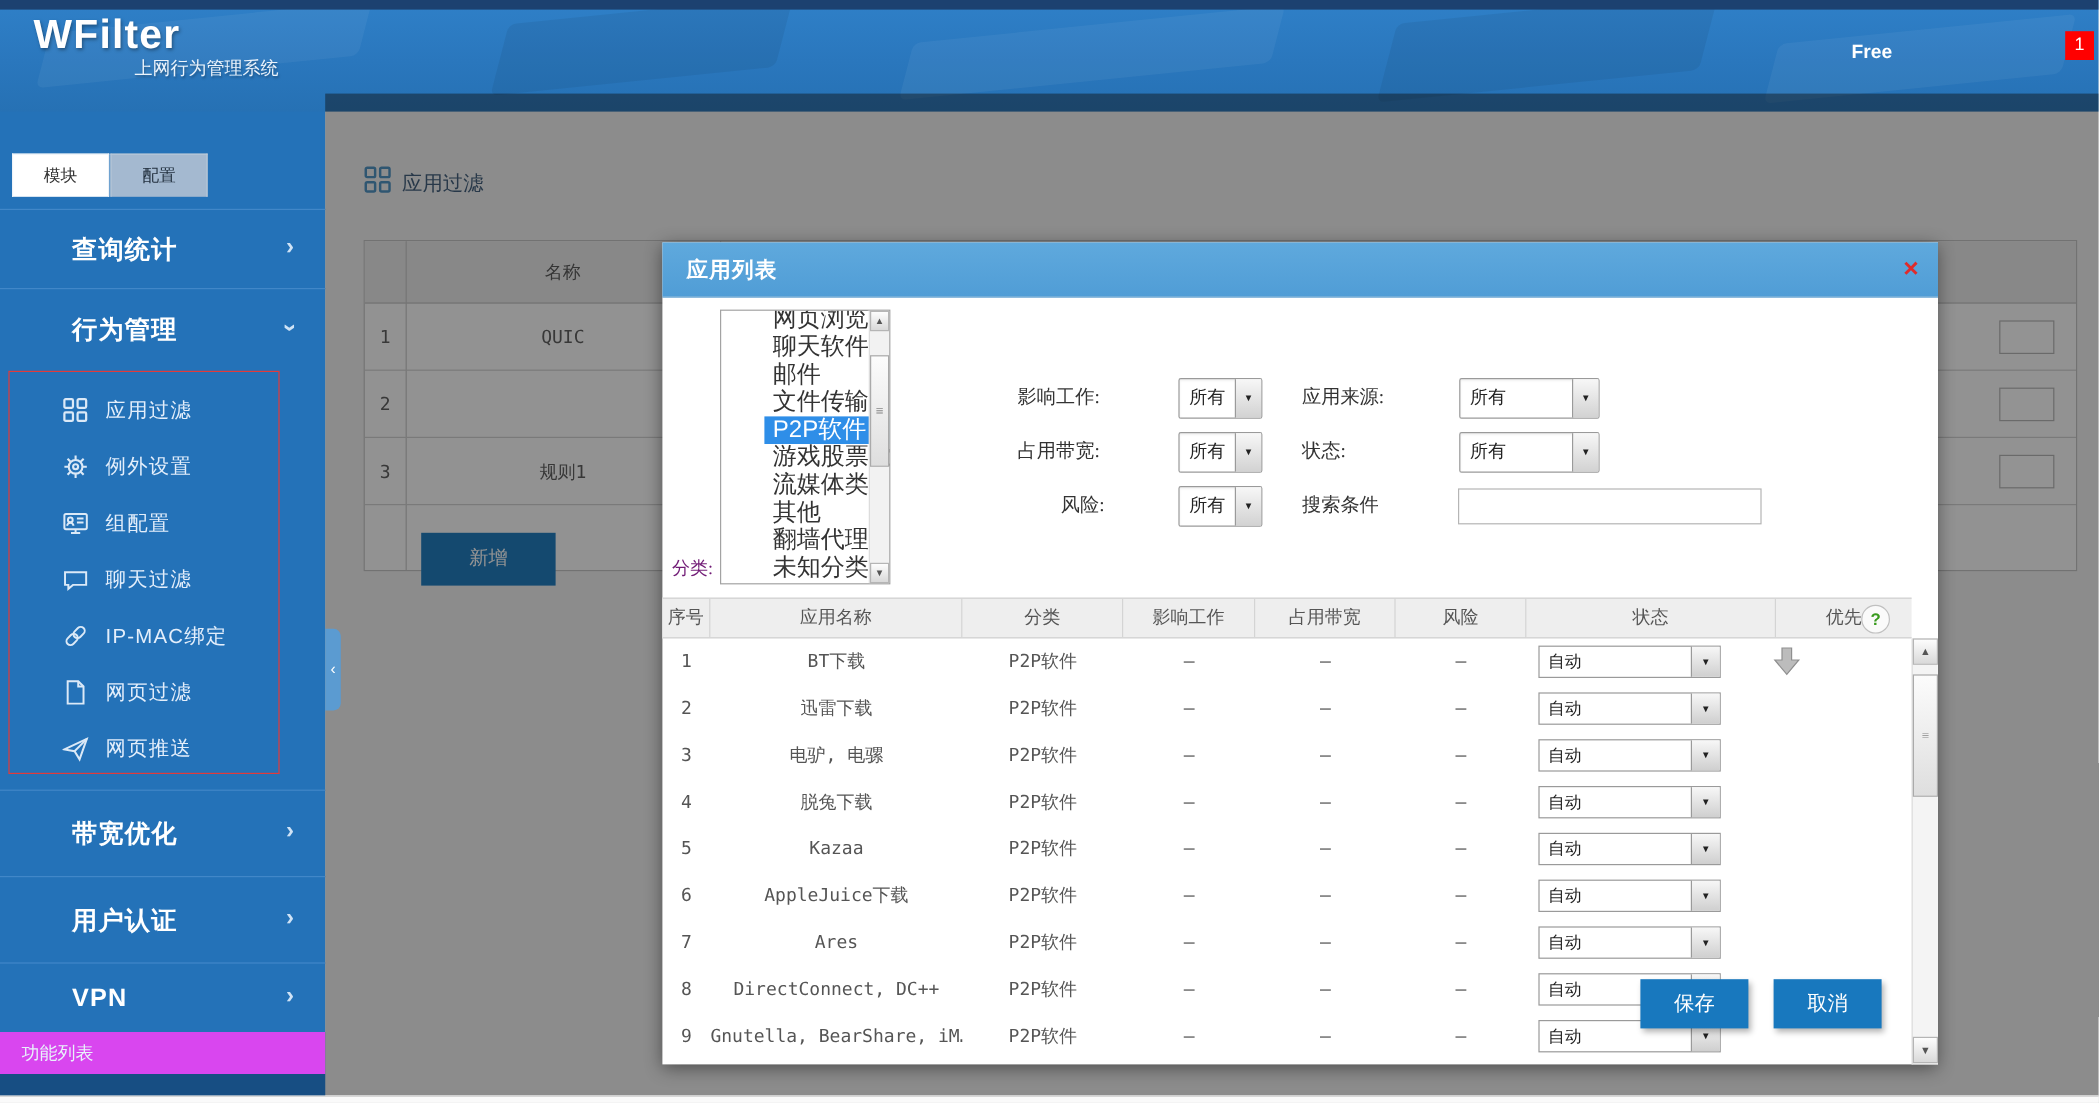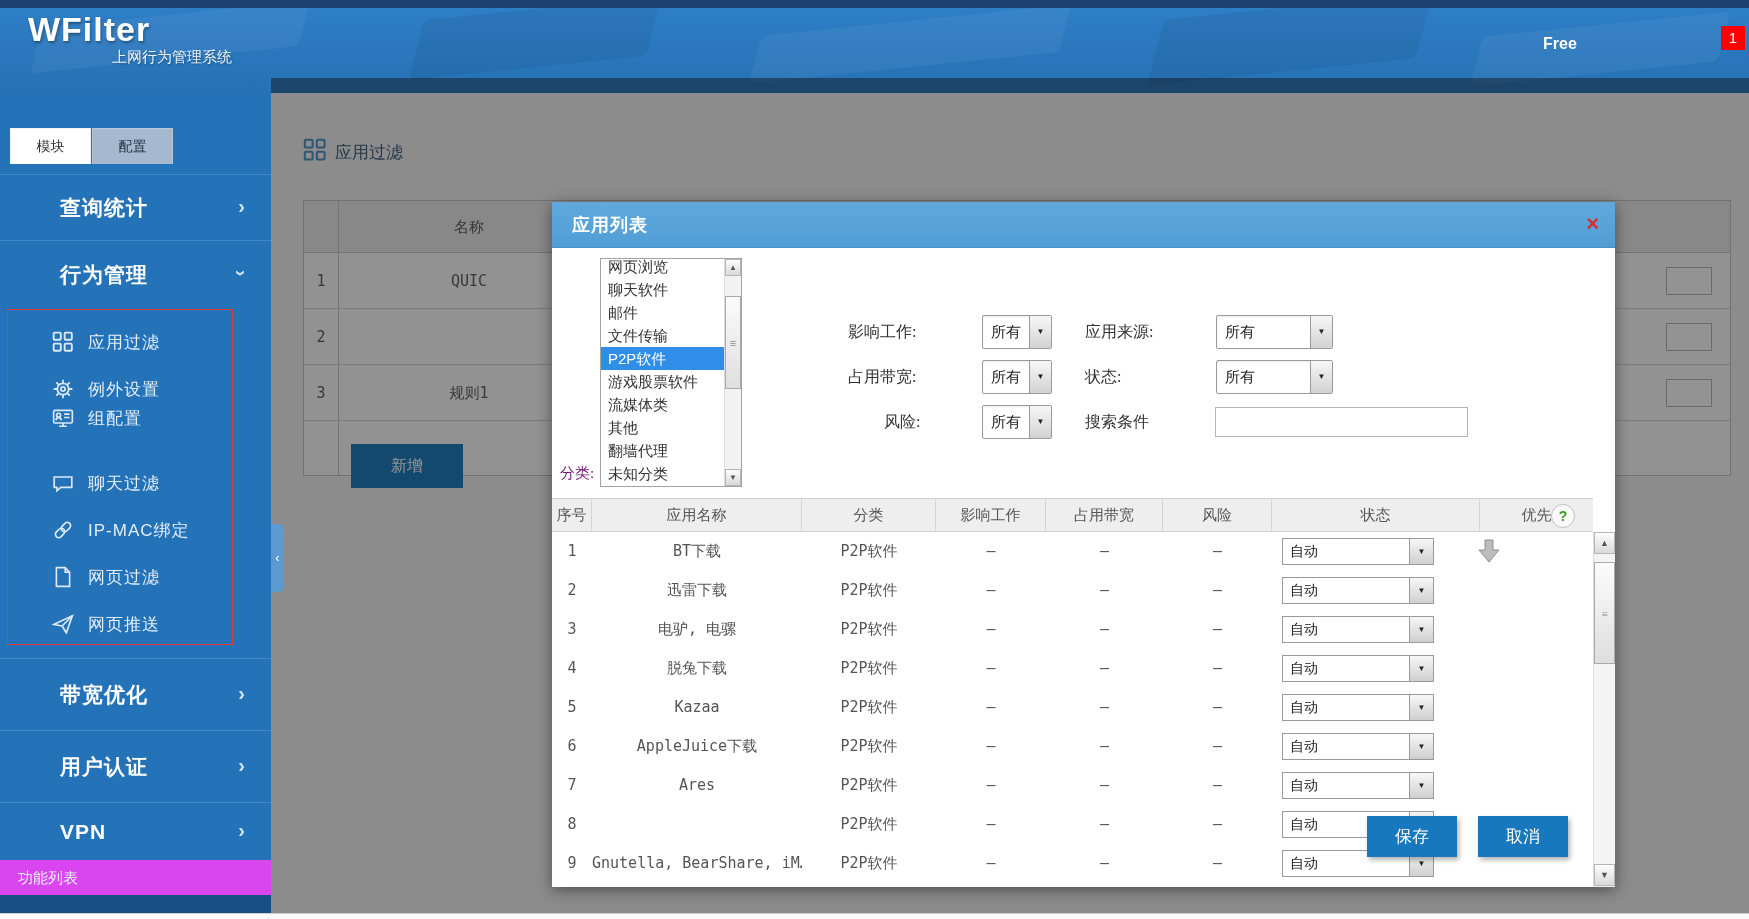--- a/index.html
+++ b/index.html
@@ -64,21 +64,21 @@
          border-bottom:1px solid #4791c9;box-sizing:border-box;}
   .m-title{position:absolute;left:20px;top:0;line-height:46px;font-size:18px;font-weight:bold;color:#fff;
            font-family:"Liberation Sans",sans-serif;letter-spacing:1px;}
   .m-close{position:absolute;right:16px;top:9px;font-size:22px;font-weight:bold;color:#e02b2b;cursor:pointer;
            font-family:"Liberation Sans",sans-serif;}
 
   
   .cat-label{position:absolute;left:8px;top:262px;font-size:15px;color:#701a75;}
   .listbox{position:absolute;left:48px;top:56px;width:142px;height:229px;background:#fff;border:1px solid #a3a3a3;
            overflow:hidden;box-sizing:border-box;font-family:"Liberation Sans",sans-serif;}
-  .lb-item{height:23px;line-height:23px;padding-left:7px;font-size:15px;color:#333;white-space:nowrap;cursor:pointer;}
+  .lb-item{height:23px;line-height:23px;padding-left:7px;font-size:20px;color:#333;white-space:nowrap;cursor:pointer;margin-left:36px;}
   .lb-item.sel{background:#2e8ee8;color:#fff;}
   .lb-item.first{margin-top:-4px;}
   .lb-sb{position:absolute;right:0;top:0;width:17px;height:100%;background:#f2f2f2;border-left:1px solid #dcdcdc;box-sizing:border-box;}
   .sb-btn{position:absolute;left:0;width:16px;height:17px;background:linear-gradient(180deg,#fdfdfd,#d9d9d9);
           border:1px solid #b5b5b5;box-sizing:border-box;font-size:8px;color:#555;text-align:center;line-height:16px;cursor:pointer;}
   .sb-thumb{position:absolute;left:0;width:16px;background:linear-gradient(180deg,#fcfcfc,#dedede);
             border:1px solid #aaa;box-sizing:border-box;color:#888;font-size:11px;text-align:center;cursor:pointer;}
 
   
   .f-lab{position:absolute;height:34px;line-height:34px;font-size:16px;color:#333;}
@@ -160,21 +160,21 @@
     </div>
     <div class="sm-item" style="top:285px;">
       <span class="ico">
         <svg viewBox="0 0 20 20" width="22" height="22" fill="none" stroke="#dbe9f7" stroke-width="1.6">
           <circle cx="10" cy="10" r="5.2"></circle>
             <circle cx="10" cy="10" r="1.9"></circle>
           <path d="M10 1.5v3M10 15.5v3M1.5 10h3M15.5 10h3M3.9 3.9l2.1 2.1M14 14l2.1 2.1M16.1 3.9L14 6M6 14l-2.1 2.1"></path>
         </svg></span>
       <span class="lab">例外设置</span>
     </div>
-    <div class="sm-item" style="top:314px;padding-left:14px;">
+    <div class="sm-item" style="top:332px;padding-left:14px;">
       <span class="ico">
         <svg viewBox="0 0 20 20" width="22" height="22" fill="none" stroke="#dbe9f7" stroke-width="1.5">
           <rect x="1.5" y="3" width="17" height="11.5" rx="1.2"></rect>
             <circle cx="6" cy="7.5" r="1.8"></circle>
           <path d="M3.5 12c.4-1.6 1.3-2.3 2.5-2.3S8.1 10.4 8.5 12M11 6.5h5M11 9.5h5M10 14.5v2.3M6.5 17.5h7"></path>
         </svg></span>
       <span class="lab">组配置</span>
     </div>
     <div class="sm-item" style="top:379px;">
       <span class="ico">
@@ -424,20 +424,21 @@
       <span class="mt-c" style="left:384px;width:110px;">–</span>
       <span class="mt-c" style="left:494px;width:117px;">–</span>
       <span class="mt-c" style="left:611px;width:109px;">–</span>
       <span class="row-sel">
         <span class="val">自动</span>
         <span class="btn">▼</span>
       </span>
     </div>
     <div class="mt-row" style="top:603px;">
       <span class="mt-c" style="left:0;width:40px;">8</span>
+      <span class="mt-c" style="left:40px;width:210px;">DirectConnect, DC++</span>
       <span class="mt-c" style="left:250px;width:134px;">P2P软件</span>
       <span class="mt-c" style="left:384px;width:110px;">–</span>
       <span class="mt-c" style="left:494px;width:117px;">–</span>
       <span class="mt-c" style="left:611px;width:109px;">–</span>
       <span class="row-sel">
         <span class="val">自动</span>
         <span class="btn">▼</span>
       </span>
     </div>
     <div class="mt-row" style="top:642px;">

